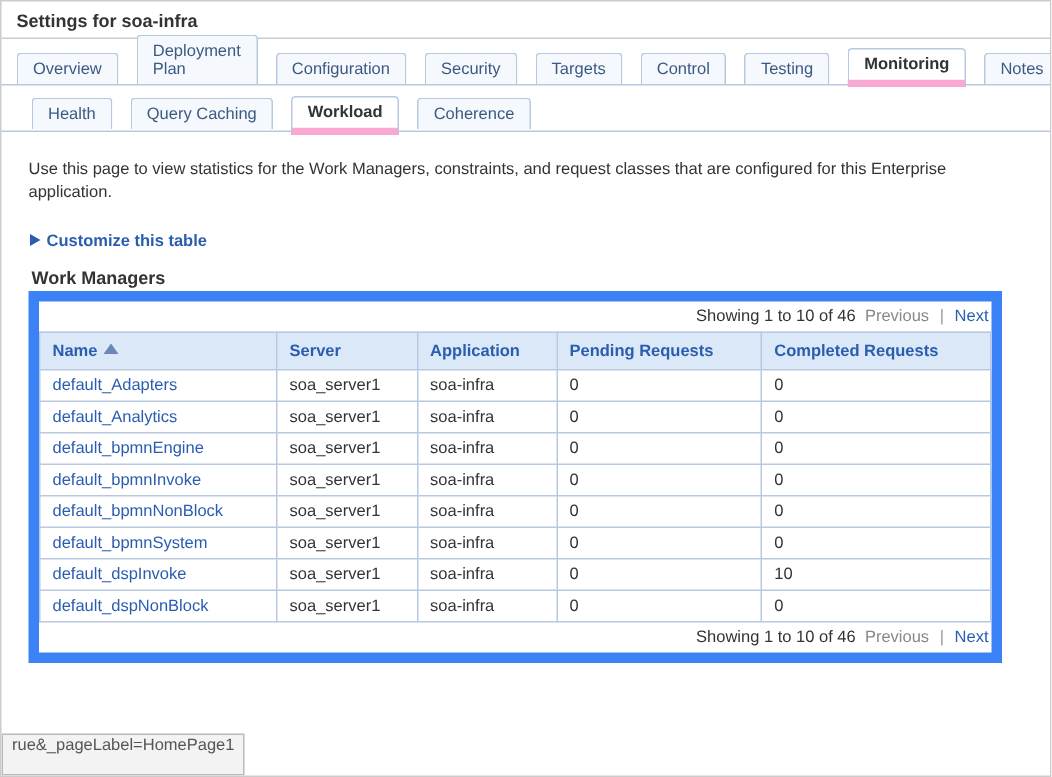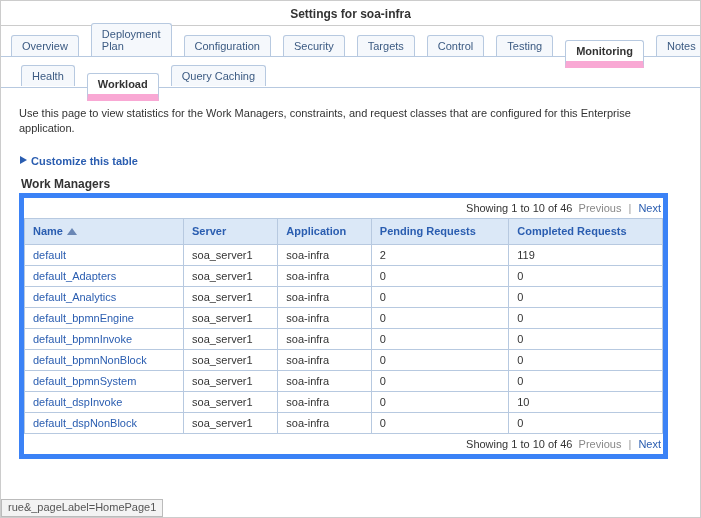--- a/index.html
+++ b/index.html
@@ -1,60 +1,61 @@
 <!DOCTYPE html>
 <html><head>
 <meta charset="utf-8">
 <style>
   html,body { margin:0; padding:0; font-family:Arial,Helvetica,sans-serif; font-size:11px; color:#333; background:#fff; }
   .page { width:701px; height:518px; border:1px solid #ccc; box-sizing:border-box; position:relative; overflow:hidden; }
-  .title-bar { font-weight:bold; font-size:12px; padding:6px 10px 4px 10px; border-bottom:1px solid #ccc;text-align:center; }
+  .title-bar { font-weight:bold; font-size:12px; padding:6px 10px 4px 10px; border-bottom:1px solid #ccc; }
   .tabs { display:flex; align-items:flex-end; padding:6px 10px 0 10px; border-bottom:1px solid #b7c9e0; height:24px; }
   .tab { padding:4px 10px 4px 10px; border:1px solid #b7c9e0; border-bottom:none; margin-right:12px; background:#f5f8fc; border-top-left-radius:3px; border-top-right-radius:3px; color:#3b5a82; cursor:pointer; position:relative; }
-  .tab.active { background:#fff; font-weight:bold; color:#333; border-bottom:7px solid #f9a8d4; top:12px; }
+  .tab.active { background:#fff; font-weight:bold; color:#333; border-bottom:5px solid #f9a8d4; top:2px; }
   .subtabs { display:flex; align-items:center; padding:6px 10px 0 20px; border-bottom:1px solid #b7c9e0; height:24px; }
   .content { padding:12px 32px 0 18px; }
   .desc { margin:6px 0 18px 0; line-height:1.4; }
   .customize { display:inline-flex; align-items:center; color:#2a5db0; font-weight:bold; cursor:pointer; margin-bottom:8px;justify-content:center; }
   .customize svg { margin-right:2px; }
   .section-title { font-weight:bold; margin:2px 0 2px 2px; font-size:12px; }
   .pager { text-align:right; font-size:11px; padding:4px 2px; }
   .pager .prev { color:#888; }
   .pager .sep { color:#999; padding:0 4px; }
   .pager .next { color:#2a5db0; cursor:pointer; }
   table.data { width:100%; border-collapse:collapse;border-radius:20px; }
   table.data th { background:#dbe8f7; color:#2a5db0; font-weight:bold; text-align:left; padding:6px 8px; border:1px solid #b7c9e0; font-size:11px; }
   table.data th .sort-icon { margin-left:4px; vertical-align:middle; }
   table.data td { border:1px solid #b7c9e0; padding:4px 8px; font-size:11px; }
   table.data td.name a { color:#2a5db0; text-decoration:none; cursor:pointer; }
-  .table-wrap { border:5px solid #3b82f6; background:#fff; }
+  .table-wrap { border:7px solid #3b82f6; background:#fff; }
   .table-wrap .inner { padding:0; }
-  .status-bar { position:absolute; left:0; bottom:0; height:18px; border:1px solid #bbb; background:#f3f3f3; padding:1px 6px; font-size:11px; color:#555; box-sizing:border-box; }
+  .status-bar { position:absolute; left:0; bottom:0; height:28px; border:1px solid #bbb; background:#f3f3f3; padding:1px 6px; font-size:11px; color:#555; box-sizing:border-box; }
 </style>
 </head>
 <body>
 <div class="page">
 
 <div class="title-bar">Settings for soa-infra</div>
 
 <div class="tabs" id="main-tabs">
       <div class="tab">Overview</div>
       <div class="tab">Deployment Plan</div>
       <div class="tab">Configuration</div>
       <div class="tab">Security</div>
       <div class="tab">Targets</div>
       <div class="tab">Control</div>
       <div class="tab">Testing</div>
       <div class="tab active">Monitoring</div>
       <div class="tab">Notes</div>
     </div>
 <div class="subtabs" id="sub-tabs">
       <div class="tab">Health</div>
+      <div class="tab">Query Caching</div>
       <div class="tab active">Workload</div>
-      <div class="tab">Query Caching</div>
+      <div class="tab">Coherence</div>
     </div>
 
 <div class="content">
   <div class="desc">Use this page to view statistics for the Work Managers, constraints, and request classes that are configured for this Enterprise application.</div>
 
   <div class="customize">
     <span>
       <svg width="10" height="10">
             <polygon points="1,1 8,5 1,9" fill="#2a5db0"></polygon>
           </svg>
@@ -78,27 +79,20 @@
                 <th>Name<span class="sort-icon"><svg width="10" height="8">
                       <polygon points="5,0 10,7 0,7" fill="#6a87b5"></polygon>
                     </svg></span></th>
                 <th>Server</th>
                 <th>Application</th>
                 <th>Pending Requests</th>
                 <th>Completed Requests</th>
               </tr>
             </thead>
         <tbody id="tbody">
-              <tr>
-                <td class="name"><a>default</a></td>
-                <td>soa_server1</td>
-                <td>soa-infra</td>
-                <td>2</td>
-                <td>119</td>
-              </tr>
               <tr>
                 <td class="name"><a>default_Adapters</a></td>
                 <td>soa_server1</td>
                 <td>soa-infra</td>
                 <td>0</td>
                 <td>0</td>
               </tr>
               <tr>
                 <td class="name"><a>default_Analytics</a></td>
                 <td>soa_server1</td>

